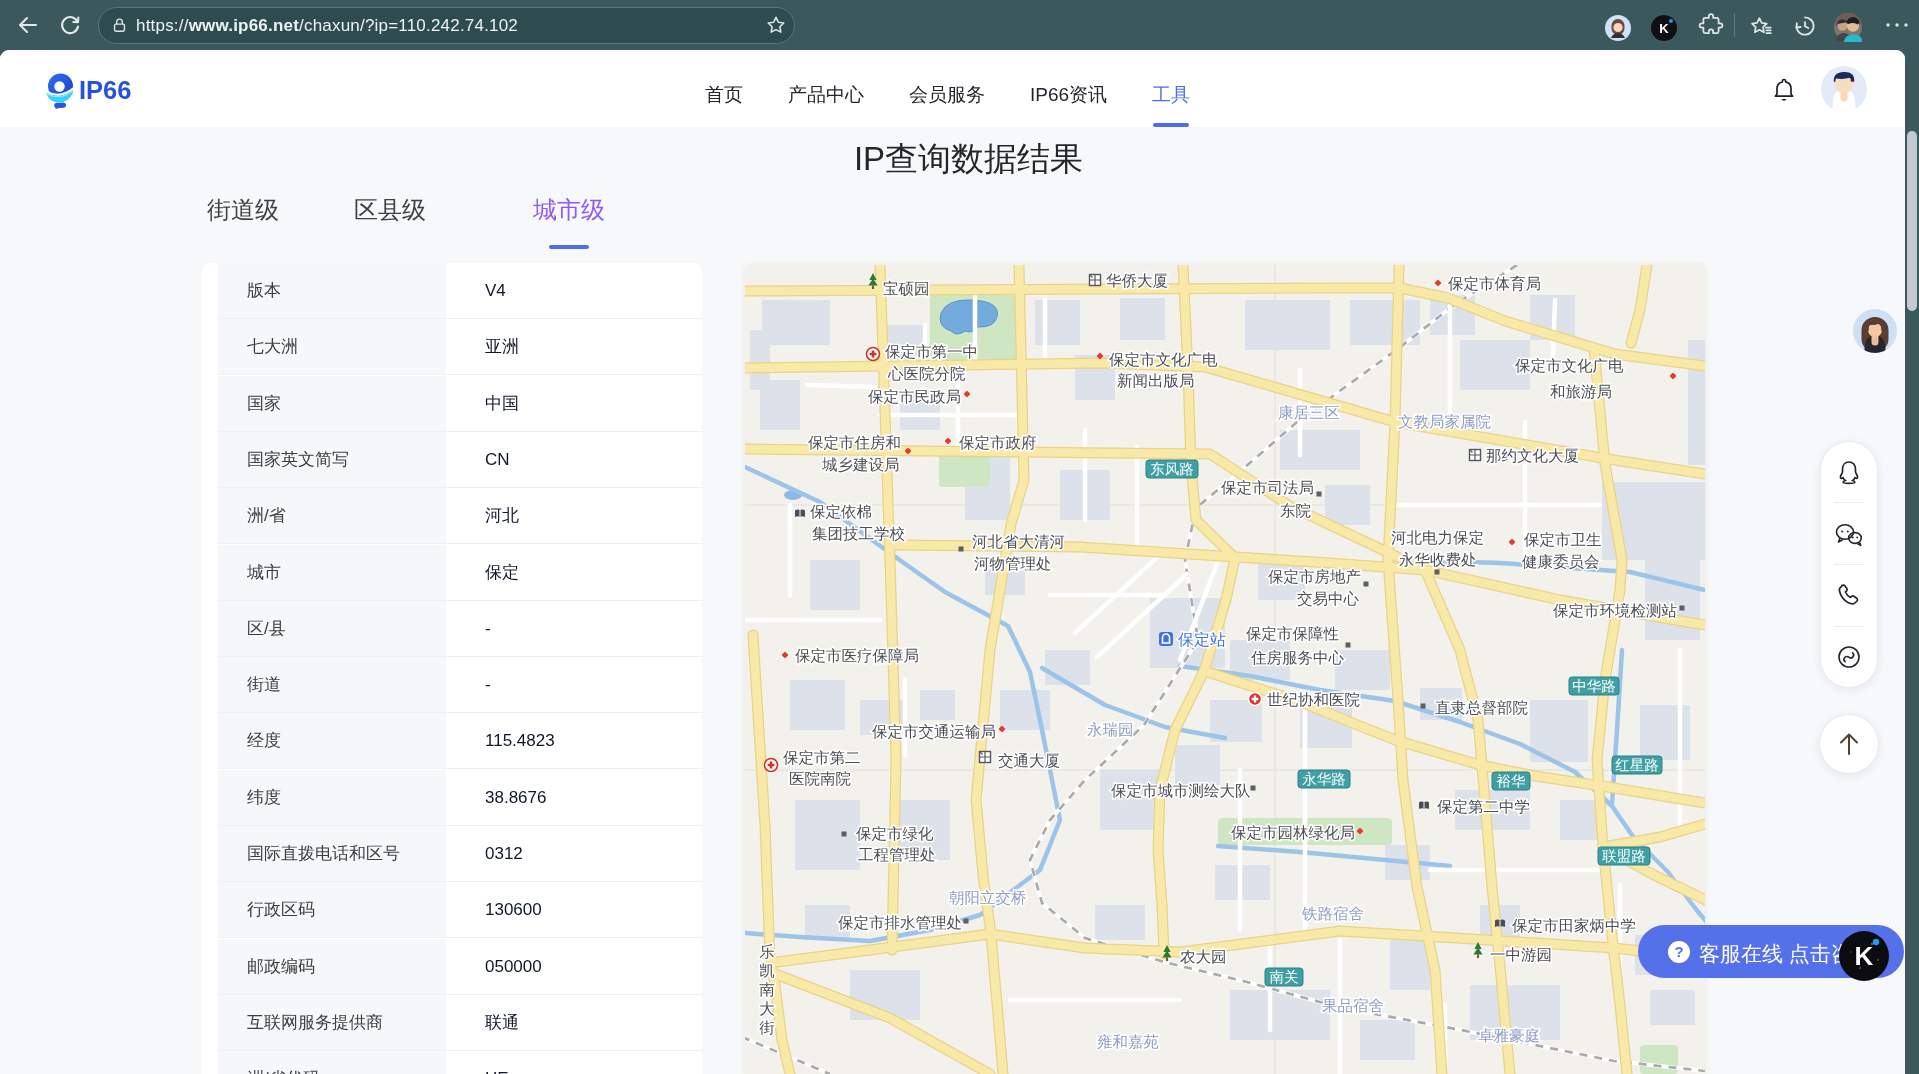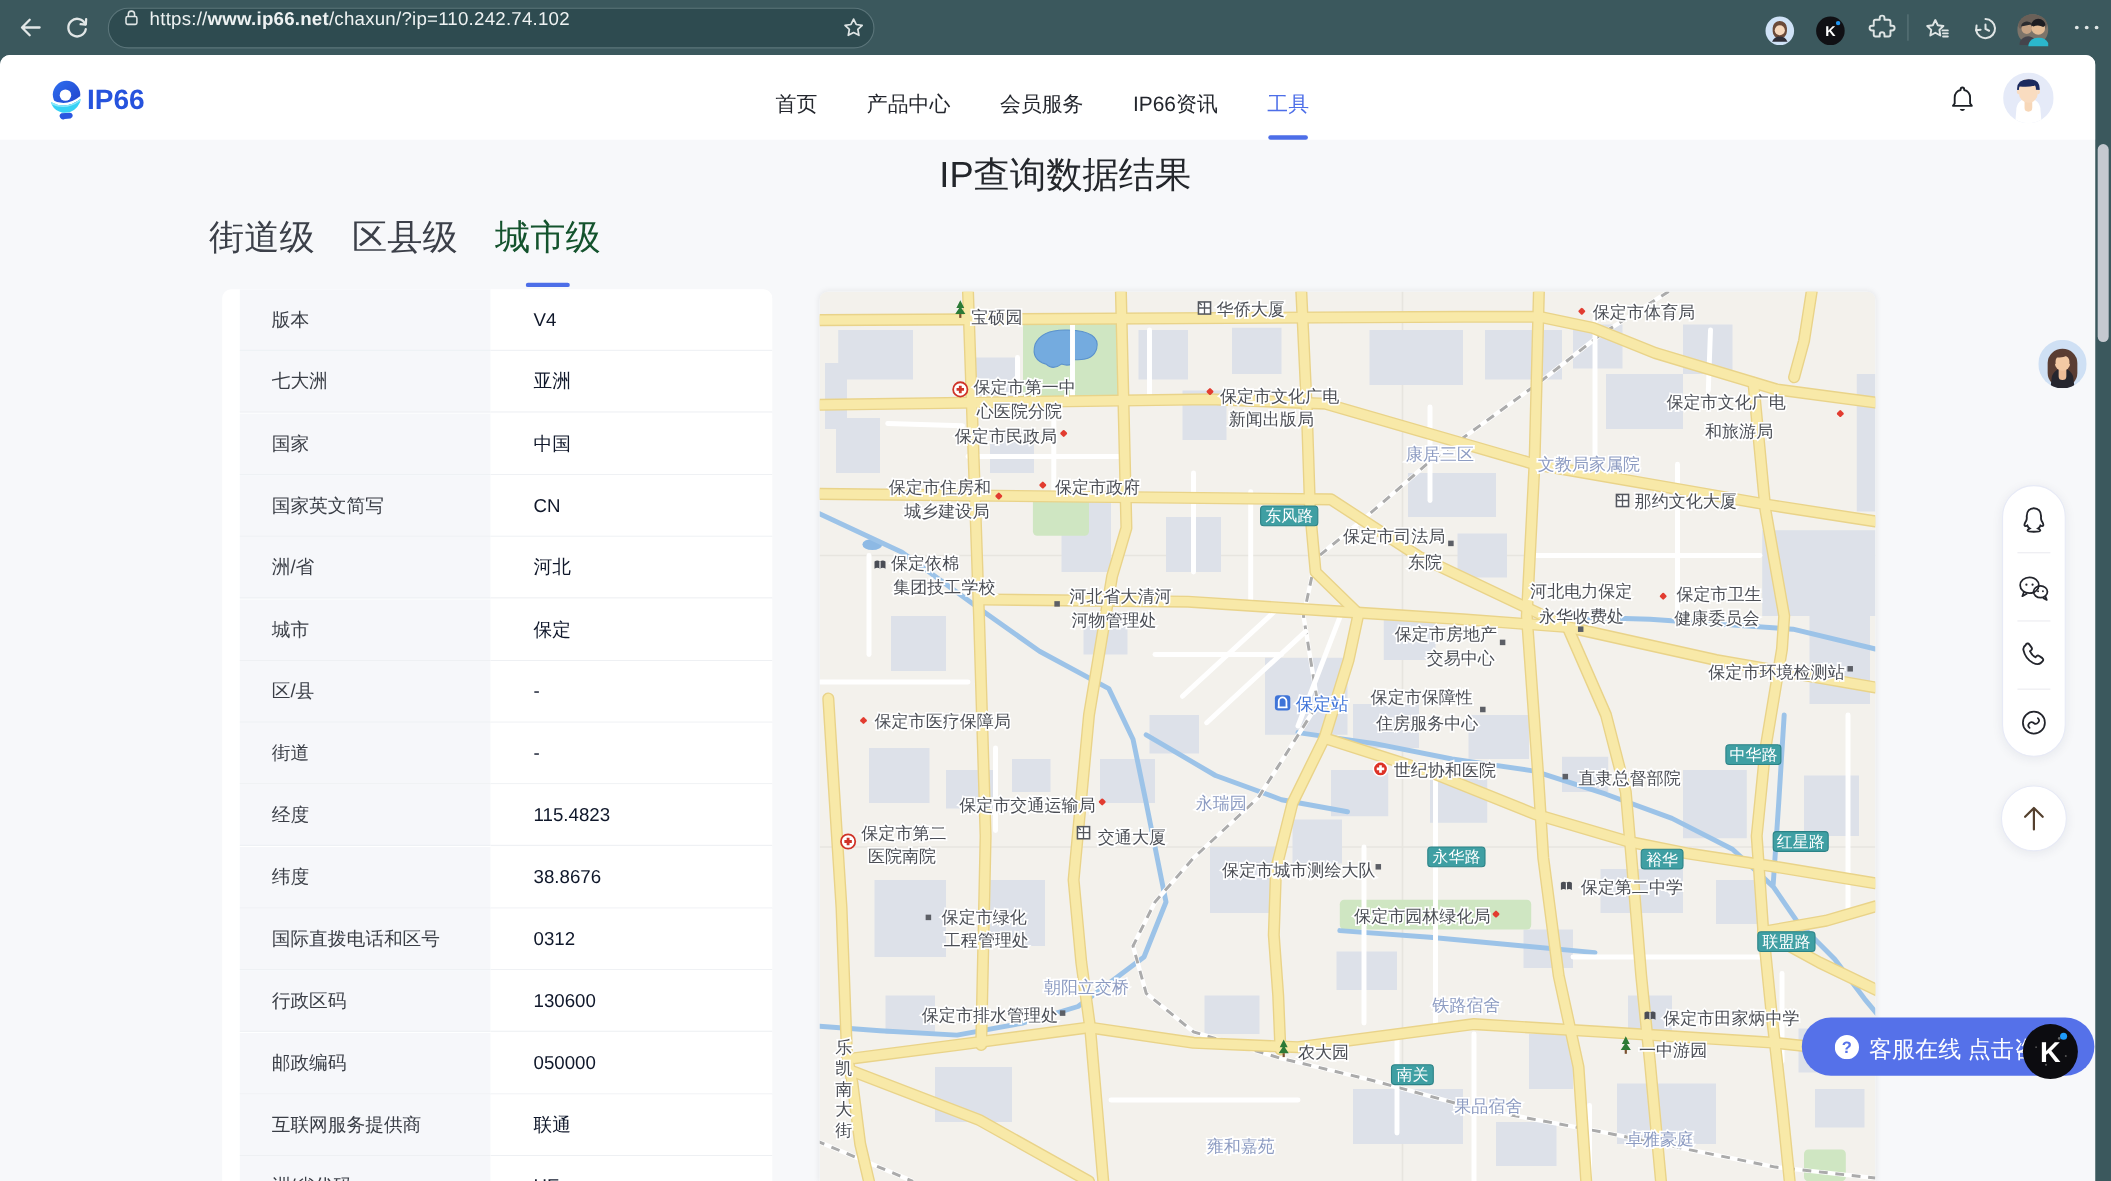--- a/index.html
+++ b/index.html
@@ -1,29 +1,29 @@
 <!DOCTYPE html>
 <html><head><meta charset="utf-8">
 <style>
 *{margin:0;padding:0;box-sizing:border-box;}
 html,body{width:1919px;height:1074px;overflow:hidden;}
 body{background:#3b585d;font-family:"Liberation Sans",sans-serif;position:relative;}
 .chrome{position:absolute;left:0;top:0;width:1919px;height:50px;background:#3b585d;}
 .urlpill{position:absolute;left:98px;top:7px;width:697px;height:37px;border-radius:19px;
- background:#2e4b50;border:1px solid #5b757a;display:flex;color:#eef2f2;font-size:17px;}
+ background:#2e4b50;border:1px solid #5b757a;display:flex;align-items:center;color:#eef2f2;font-size:17px;}
 .content{position:absolute;left:0;top:50px;width:1905px;height:1024px;background:#f7f8fa;
  border-radius:9px 9px 0 0;overflow:hidden;}
 .hdr{position:absolute;left:0;top:0;width:1905px;height:77px;background:#ffffff;}
 .nav{position:absolute;left:705px;top:0;height:89px;display:flex;gap:45px;align-items:center;
  font-size:19px;color:#23262d;}
 .nav .act{color:#4d6ee8;position:relative;}
 .nav .act:after{content:"";position:absolute;left:50%;margin-left:-18px;bottom:-19px;width:36px;height:4px;border-radius:2px;background:#4d6ee8;}
 .title{position:absolute;left:0;top:87px;width:1905px;text-align:center;font-size:33px;color:#23262b;padding-left:32px;}
-.tabs{position:absolute;left:190px;top:144px;display:flex;gap:34px;font-size:32px;color:#3c4049;}
-.tabs .act{color:#14532d;position:relative;}
+.tabs{position:absolute;left:207px;top:144px;display:flex;gap:75px;font-size:24px;color:#3c4049;}
+.tabs .act{color:#8b5cf6;position:relative;margin-left:32px;}
 .tabs .act:after{content:"";position:absolute;left:50%;margin-left:-20px;bottom:-23px;width:40px;height:4px;border-radius:2px;background:#4d6ee8;}
 .tbl{position:absolute;left:202px;top:213px;width:500px;height:811px;background:#fff;border-radius:8px 8px 0 0;overflow:hidden;}
 .row{position:absolute;left:16px;width:500px;height:57px;}
 .row .lab{position:absolute;left:0;top:0;width:228px;height:56px;background:#f6f7fa;
  font-size:17px;color:#3a3e46;line-height:56px;padding-left:29px;border-bottom:1px solid #eef0f3;}
 .row .val{position:absolute;left:228px;top:0;width:272px;height:56px;background:#ffffff;
  font-size:17px;color:#0f172a;line-height:56px;padding-left:39px;border-bottom:1px solid #eef0f3;}
 .mapcard{position:absolute;left:745px;top:215px;width:960px;height:809px;border-radius:8px 8px 0 0;overflow:hidden;
  box-shadow:0 0 6px rgba(0,0,0,0.08);}
 .fwhite{position:absolute;background:#fff;border:1px solid #e7eaf6;box-shadow:0 2px 10px rgba(30,40,80,0.08);}

